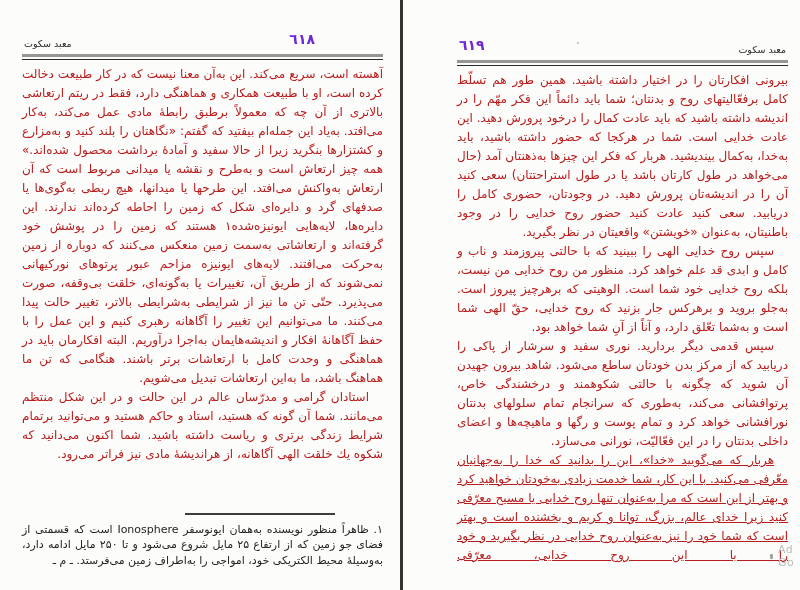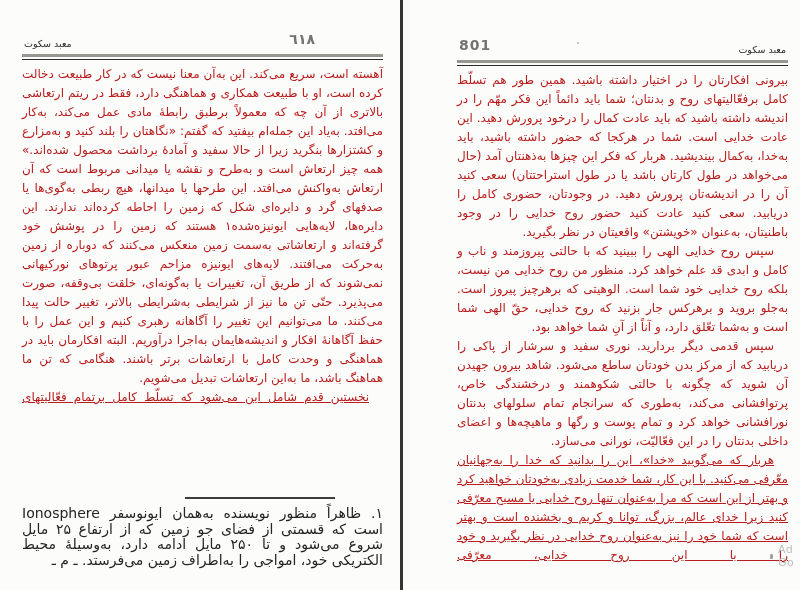--- a/index.html
+++ b/index.html
@@ -14,21 +14,21 @@
     position:absolute; left:400px; top:0; width:3px; height:590px;
     background:#343434;
   }
   .page { position:absolute; top:0; height:590px; background:#fcfcfa; overflow:hidden; }
   .page-left  { left:0;     width:400px; padding:33px 17px 0 22px; }
   .page-right { left:403px; width:397px; padding:39px 12px 0 54px; }
 
   .page-header { position:relative; height:21px; direction:rtl; }
   .pnum {
     position:absolute; top:-2px;
-    font-size:14px; font-weight:bold; letter-spacing:1px; color:#737373;
+    font-size:14px; font-weight:bold; letter-spacing:1px; color:#6d28d9;
   }
   .page-left  .pnum { right:68px; }
   .page-right .pnum { left:2px; }
   .ptitle {
     position:absolute; top:5px; font-size:9.5px; color:#2a2a2a;
   }
   .page-left  .ptitle { left:2px; }
   .page-right .ptitle { right:2px; }
 
   .rule-top { height:3px; background:#979792; }
@@ -45,21 +45,21 @@
 
   .footnote {
     position:absolute; left:22px; right:17px; bottom:22px;
     direction:rtl;
   }
   .fn-rule {
     width:150px; height:2px; background:#3d3d3d;
     margin:0 48px 7px auto;
   }
   .fn-text {
-    font-size:14px; line-height:15.5px; text-align:justify;
+    font-size:11px; line-height:15.5px; text-align:justify;
     color:#242424;
   }
 
   .edge-watermark {
     position:absolute; right:-4px; top:543px; width:26px;
     font-size:11px; line-height:13px; color:#bcbcbc;
     text-align:left; letter-spacing:0.5px;
   }
   .speck { position:absolute; background:#7a7a7a; border-radius:50%; }
   .speck-1 { left:577px; top:42px;  width:2px; height:2px; opacity:.55; }
@@ -73,33 +73,33 @@
 
   <div class="page page-left">
     <div class="page-header">
       <span class="pnum">٦١٨</span>
       <span class="ptitle">معبد سكوت</span>
     </div>
     <div class="rule-top"></div>
     <div class="rule-bot"></div>
     <div class="body">
       <p>آهسته است، سريع می‌كند. اين به‌آن معنا نيست كه در كار طبيعت دخالت كرده است، او با طبيعت همكاری و هماهنگی دارد، فقط در ريتم ارتعاشی بالاتری از آن چه كه معمولاً برطبق رابطهٔ مادی عمل می‌كند، به‌كار می‌افتد. به‌ياد اين جمله‌ام بيفتيد كه گفتم: «نگاهتان را بلند كنيد و به‌مزارع و كشتزارها بنگريد زيرا از حالا سفيد و آمادهٔ برداشت محصول شده‌اند.» همه چيز ارتعاش است و به‌طرح و نقشه يا ميدانی مربوط است كه آن ارتعاش به‌واكنش می‌افتد. اين طرحها يا ميدانها، هيچ ربطی به‌گوی‌ها يا صدفهای گرد و دايره‌ای شكل كه زمين را احاطه كرده‌اند ندارند. اين دايره‌ها، لايه‌هايی ايونيزه‌شده۱ هستند كه زمين را در پوشش خود گرفته‌اند و ارتعاشاتی به‌سمت زمين منعكس می‌كنند كه دوباره از زمين به‌حركت می‌افتند. لايه‌های ايونيزه مزاحم عبور پرتوهای نوركيهانی نمی‌شوند كه از طريق آن، تغييرات يا به‌گونه‌ای، خلقت بی‌وقفه، صورت می‌پذيرد. حتّی تن ما نيز از شرايطی به‌شرايطی بالاتر، تغيير حالت پيدا می‌كنند. ما می‌توانيم اين تغيير را آگاهانه رهبری كنيم و اين عمل را با حفظ آگاهانهٔ افكار و انديشه‌هايمان به‌اجرا درآوريم. البته افكارمان بايد در هماهنگی و وحدت كامل با ارتعاشات برتر باشند. هنگامی كه تن ما هماهنگ باشد، ما به‌اين ارتعاشات تبديل می‌شويم.</p>
-      <p class="indent runs-on">نخستين قدم شامل اين می‌شود كه تسلّط كامل برتمام فعّاليتهای</p>
+      <p class="indent">استادان گرامی و مدرّسان عالم در اين حالت و در اين شكل منتظم می‌مانند. شما آن گونه كه هستيد، استاد و حاكم هستيد و می‌توانيد برتمام شرايط زندگی برتری و رياست داشته باشيد. شما اكنون می‌دانيد كه شكوه يك خلقت الهی آگاهانه، از هرانديشهٔ مادی نيز فراتر می‌رود.</p>
     </div>
     <div class="footnote">
       <div class="fn-rule"></div>
       <p class="fn-text">۱. ظاهراً منظور نويسنده به‌همان ايونوسفر Ionosphere است كه قسمتی از فضای جو زمين كه از ارتفاع ۲۵ مايل شروع می‌شود و تا ۲۵۰ مايل ادامه دارد، به‌وسيلهٔ محيط الكتريكی خود، امواجی را به‌اطراف زمين می‌فرستد. ـ م ـ</p>
     </div>
   </div>
 
   <div class="gutter"></div>
 
   <div class="page page-right">
     <div class="page-header">
-      <span class="pnum">801</span>
+      <span class="pnum">٦١٩</span>
       <span class="ptitle">معبد سكوت</span>
     </div>
     <div class="rule-top"></div>
     <div class="rule-bot"></div>
     <div class="body">
       <p>بيرونی افكارتان را در اختيار داشته باشيد. همين طور هم تسلّط كامل برفعّاليتهای روح و بدنتان؛ شما بايد دائماً اين فكر مهّم را در انديشه داشته باشيد كه بايد عادت كمال را درخود پرورش دهيد. اين عادت خدايی است. شما در هركجا كه حضور داشته باشيد، بايد به‌خدا، به‌كمال بينديشيد. هربار كه فكر اين چيزها به‌ذهنتان آمد (حال می‌خواهد در طول كارتان باشد يا در طول استراحتتان) سعی كنيد آن را در انديشه‌تان پرورش دهيد. در وجودتان، حضوری كامل را دريابيد. سعی كنيد عادت كنيد حضور روح خدايی را در وجود باطنيتان، به‌عنوان «خويشتن» واقعيتان در نظر بگيريد.</p>
       <p class="indent">سپس روح خدايی الهی را ببينيد كه با حالتی پيروزمند و ناب و كامل و ابدی قد علم خواهد كرد. منظور من روح خدايی من نيست، بلكه روح خدايی خود شما است. الوهيتی كه برهرچيز پيروز است. به‌جلو برويد و برهركس جار بزنيد كه روح خدايی، حقّ الهی شما است و به‌شما تعّلق دارد، و آناً از آنِ شما خواهد بود.</p>
       <p class="indent">سپس قدمی ديگر برداريد. نوری سفيد و سرشار از پاكی را دريابيد كه از مركز بدن خودتان ساطع می‌شود. شاهد بيرون جهيدن آن شويد كه چگونه با حالتی شكوهمند و درخشندگی خاص، پرتوافشانی می‌كند، به‌طوری كه سرانجام تمام سلولهای بدنتان نورافشانی خواهد كرد و تمام پوست و رگها و ماهيچه‌ها و اعضای داخلی بدنتان را در اين فعّاليّت، نورانی می‌سازد.</p>
       <p class="indent runs-on">هربار كه می‌گوييد «خدا»، اين را بدانيد كه خدا را به‌جهانيان معّرفی می‌كنيد. با اين كار، شما خدمت زيادی به‌خودتان خواهيد كرد و بهتر از اين است كه مرا به‌عنوان تنها روح خدايی يا مسيح معرّفی كنيد زيرا خدای عالم، بزرگ، توانا و كريم و بخشنده است و بهتر است كه شما خود را نيز به‌عنوان روح خدايی در نظر بگيريد و خود را با اين روح خدايی، معرّفی</p>
     </div>

